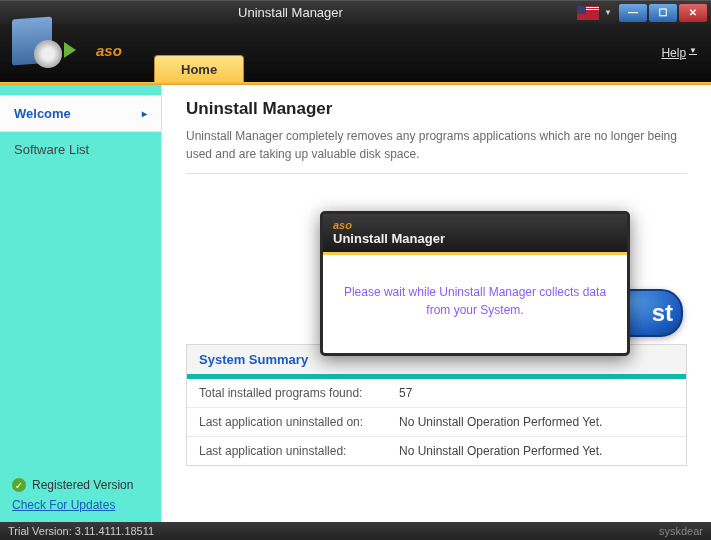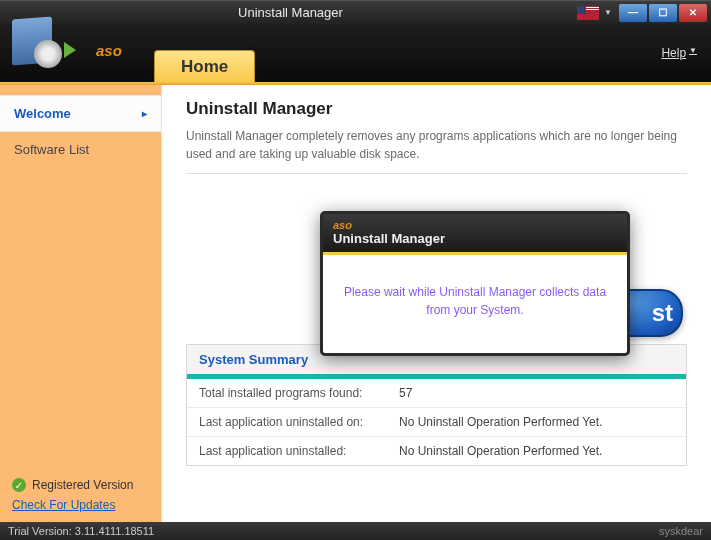--- a/index.html
+++ b/index.html
@@ -18,28 +18,28 @@
 .win-close { background: linear-gradient(#e06666,#b02a2a); }
 
 
 .header { height: 58px; background: linear-gradient(#1e1e1e,#0a0a0a); position: relative; display: flex; align-items: flex-end; }
 .app-icon { width: 72px; height: 70px; position: absolute; left: 4px; top: -12px; }
 .app-icon .box { position:absolute; width:40px; height:46px; left:8px; top:6px; background: linear-gradient(#7da7d8,#3e6aa1); border-radius:3px; transform: skewY(-4deg); }
 .app-icon .disc { position:absolute; width:28px; height:28px; border-radius:50%; background: radial-gradient(circle,#eee 30%,#bbb 60%,#888 100%); left:30px; top:28px; }
 .app-icon .arrow { position:absolute; left:60px; top:30px; width:0; height:0; border-top:8px solid transparent; border-bottom:8px solid transparent; border-left:12px solid #6ab33a; }
 .brand { color:#e09020; font-style:italic; font-weight:bold; font-size:15px; position:absolute; left:96px; top:18px; }
 .tabbar { display:flex; align-items:flex-end; margin-left:154px; height:100%; }
-.tab { padding: 6px 26px 5px; background: linear-gradient(#ffe38a,#f8c84a); border-radius:4px 4px 0 0; font-weight:bold; color:#333; font-size:17px; border:1px solid #b89030; border-bottom:none; }
+.tab { padding: 6px 26px 5px; background: linear-gradient(#ffe38a,#f8c84a); border-radius:4px 4px 0 0; font-weight:bold; color:#333; font-size:13px; border:1px solid #b89030; border-bottom:none; }
 .help { margin-left:auto; margin-right:14px; color:#ddd; text-decoration:underline; align-self:center; font-size:12px; display:flex; align-items:flex-start; gap:3px; }
 .help .dd { font-size:8px; }
 .goldline { height:3px; background: linear-gradient(#f8c84a,#e0a030); }
 
 
 .body { display:flex; height: calc(100% - 24px - 58px - 3px - 18px); background:#fff; }
-.sidebar { width: 162px; background:#fdba74; border-right:1px solid #e0e0e0; display:flex; flex-direction:column; padding-top:10px; }
+.sidebar { width: 162px; background:#5eead4; border-right:1px solid #e0e0e0; display:flex; flex-direction:column; padding-top:10px; }
 .side-item { padding: 10px 14px; font-size:13px; color:#444; cursor:pointer; display:flex; align-items:center; justify-content:space-between; }
 .side-item.active { color:#1a5bbf; font-weight:bold; border-top:1px solid #e4e4e4; border-bottom:1px solid #e4e4e4; background:#fcfcfc; }
 .side-item .arw { font-size:10px; color:#1a5bbf; }
 .side-spacer { flex:1; }
 .side-footer { padding: 8px 12px 10px; font-size:12px; }
 .reg { display:flex; align-items:center; gap:6px; color:#333; margin-bottom:6px; }
 .reg .chk { width:14px; height:14px; border-radius:50%; background:#5aa82e; display:flex; align-items:center; justify-content:center; color:#fff; font-size:10px; }
 .updates { color:#1a5bbf; text-decoration:underline; }
 
 .main { flex:1; padding: 14px 24px 8px 24px; position:relative; overflow:hidden; }

